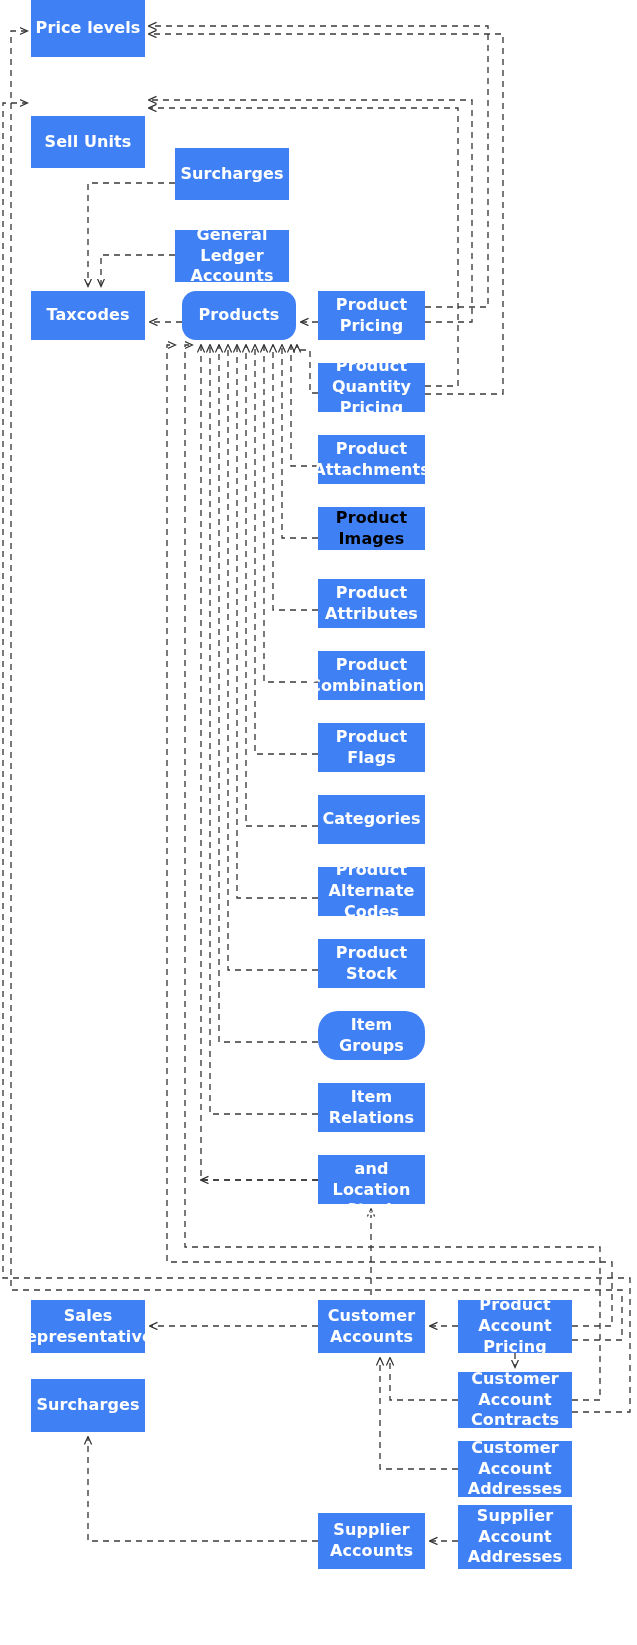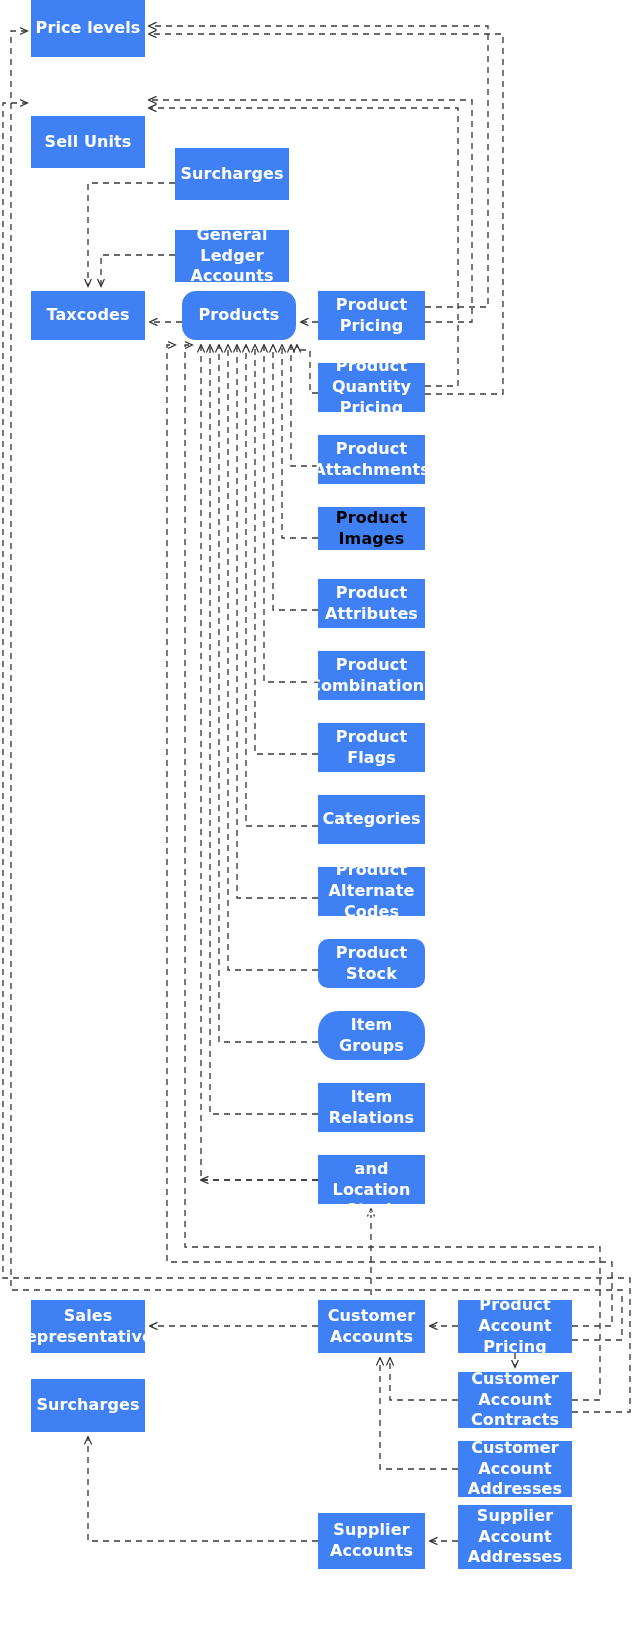--- a/index.html
+++ b/index.html
@@ -135,21 +135,21 @@
 Attachments</span></div>
       <div class="node" style="left: 318px; top: 507px; width: 107px; height: 43px; background: rgb(64, 128, 245); color: #000000;"><span>Product Images</span></div>
       <div class="node" style="left: 318px; top: 579px; width: 107px; height: 49px; background: rgb(64, 128, 245); color: rgb(255, 255, 255);"><span>Product
 Attributes</span></div>
       <div class="node" style="left: 318px; top: 651px; width: 107px; height: 49px; background: rgb(64, 128, 245); color: rgb(255, 255, 255);"><span>Product
 Combinations</span></div>
       <div class="node" style="left: 318px; top: 723px; width: 107px; height: 49px; background: rgb(64, 128, 245); color: rgb(255, 255, 255);"><span>Product Flags</span></div>
       <div class="node" style="left: 318px; top: 795px; width: 107px; height: 49px; background: rgb(64, 128, 245); color: rgb(255, 255, 255);"><span>Categories</span></div>
       <div class="node" style="left: 318px; top: 867px; width: 107px; height: 49px; background: rgb(64, 128, 245); color: rgb(255, 255, 255);"><span>Product
 Alternate Codes</span></div>
-      <div class="node" style="left: 318px; top: 939px; width: 107px; height: 49px; background: rgb(64, 128, 245); color: rgb(255, 255, 255); border-radius: 10px;"><span>Product Stock</span></div>
+      <div class="node" style="left: 318px; top: 939px; width: 107px; height: 49px; background: rgb(64, 128, 245); color: rgb(255, 255, 255);"><span>Product Stock</span></div>
       <div class="node" style="left: 318px; top: 1011px; width: 107px; height: 49px; background: rgb(64, 128, 245); color: rgb(255, 255, 255); border-radius: 20px;"><span>Item Groups</span></div>
       <div class="node" style="left: 318px; top: 1083px; width: 107px; height: 49px; background: rgb(64, 128, 245); color: rgb(255, 255, 255);"><span>Item Relations</span></div>
       <div class="node" style="left: 318px; top: 1155px; width: 107px; height: 49px; background: rgb(64, 128, 245); color: rgb(255, 255, 255);"><span>Locations and
 Location Stock</span></div>
       <div class="node" style="left: 31px; top: 1300px; width: 114px; height: 53px; background: rgb(64, 128, 245); color: rgb(255, 255, 255);"><span>Sales
 Representatives</span></div>
       <div class="node" style="left: 318px; top: 1300px; width: 107px; height: 53px; background: rgb(64, 128, 245); color: rgb(255, 255, 255);"><span>Customer
 Accounts</span></div>
       <div class="node" style="left: 458px; top: 1300px; width: 114px; height: 53px; background: rgb(64, 128, 245); color: rgb(255, 255, 255);"><span>Product
 Account Pricing</span></div>

